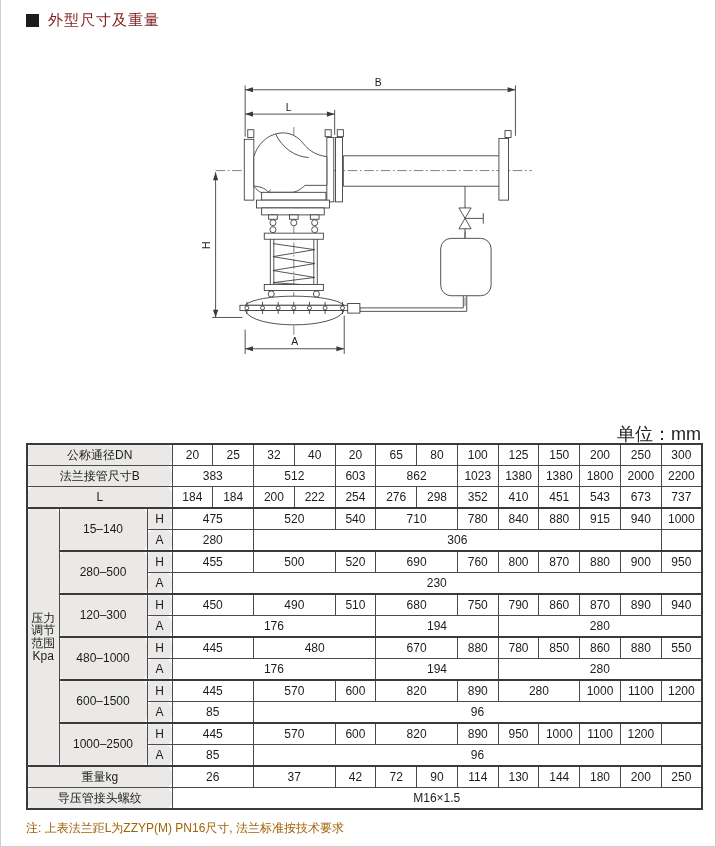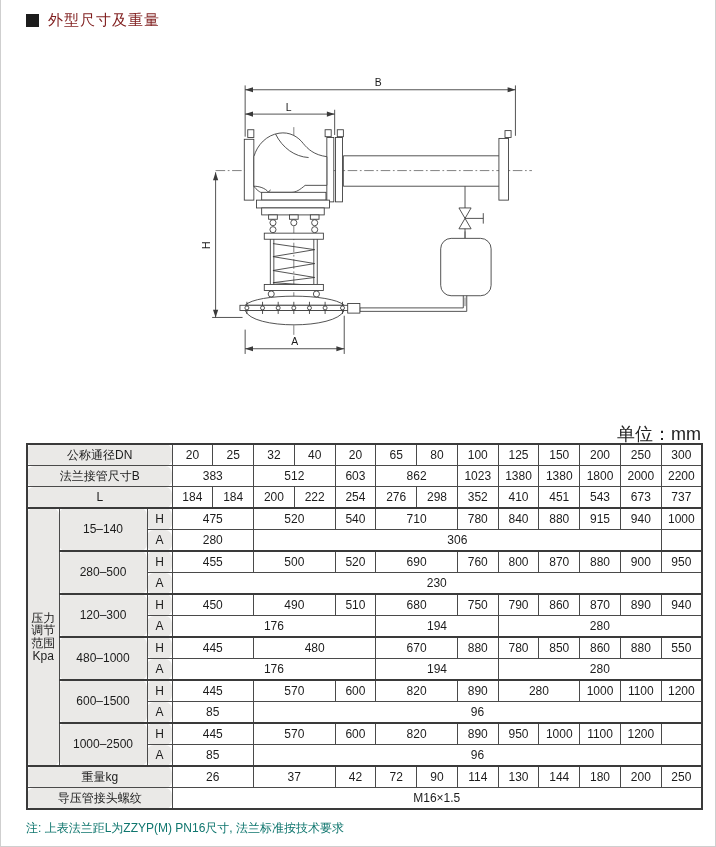--- a/index.html
+++ b/index.html
@@ -18,21 +18,21 @@
     border-collapse:collapse;table-layout:fixed;
     border:2px solid #3a3a3a;
   }
   table.spec td{
     border:1px solid #4a4a4a;height:20px;padding:0;text-align:center;
     font-size:12px;line-height:1.05;color:#1c1c1c;overflow:hidden;
   }
   table.spec tr.gs td{border-top:2px solid #3a3a3a;}
   td.hd{background:#eae9e7;border-radius:7px;}
   td.vlabel{white-space:pre-line;line-height:1.55;font-size:12px;}
-  .note{position:absolute;left:25px;top:820px;font-size:12px;color:#0f766e;}
+  .note{position:absolute;left:25px;top:820px;font-size:12px;color:#a16207;}
   svg .ln{stroke:#3a3a3a;stroke-width:1;fill:none;}
   svg .fw{stroke:#3a3a3a;stroke-width:1;fill:#ffffff;}
   svg .cl{stroke:#4a4a4a;stroke-width:0.8;fill:none;stroke-dasharray:11 3 2 3;}
   svg .ar{fill:#3a3a3a;stroke:none;}
   svg text{font-family:"Liberation Sans","DejaVu Sans",sans-serif;font-size:12px;fill:#1a1a1a;}
 </style>
 </head>
 <body>
 
 <div class="page">

